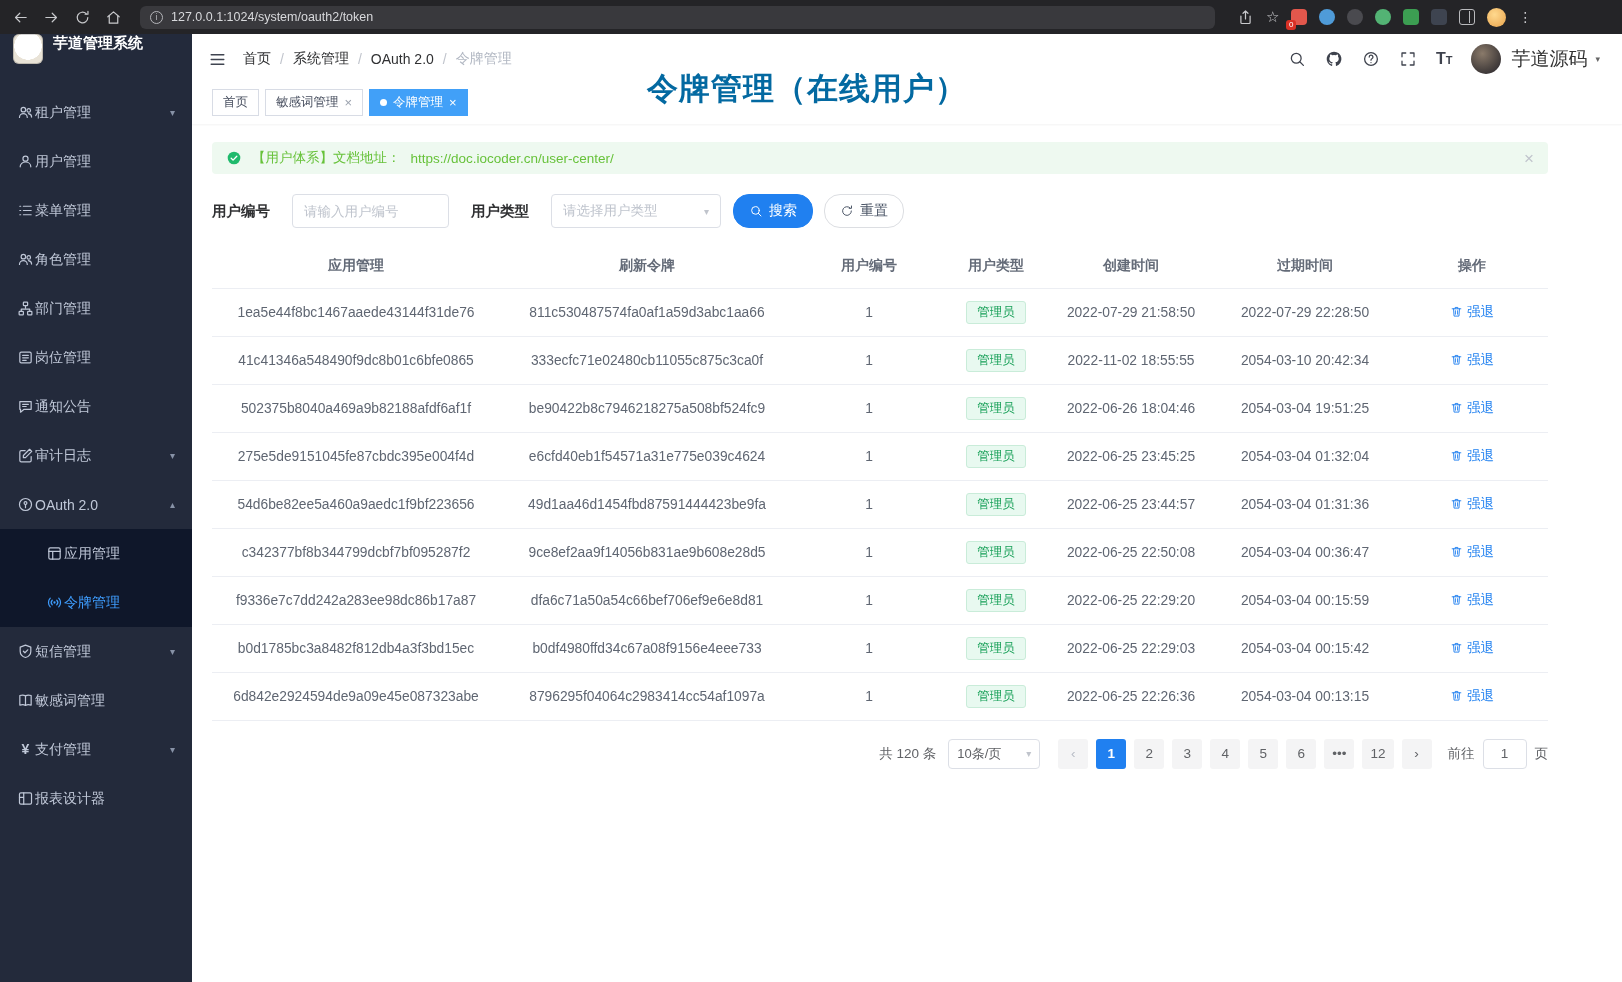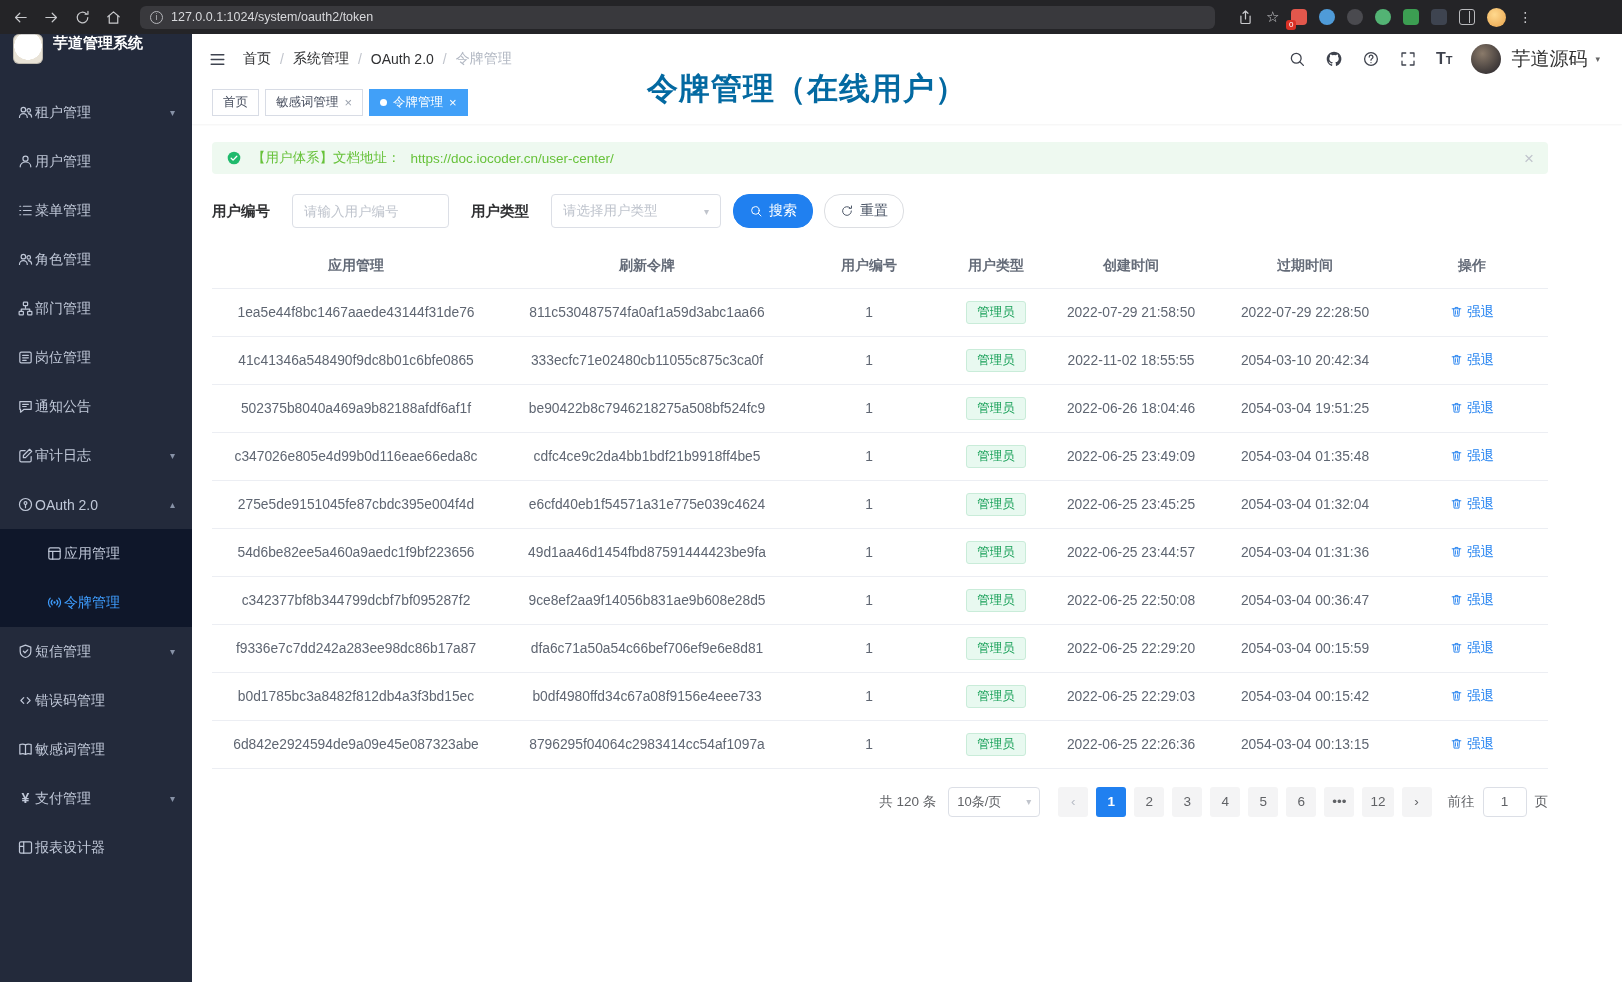--- a/index.html
+++ b/index.html
@@ -338,26 +338,20 @@
       </div>
       <div class="menu-item">
         <svg class="icon mi">
             <use href="#i-shield"></use>
           </svg>
         <span class="label">短信管理</span>
         <span class="chev">▾</span>
       </div>
       <div class="menu-item">
         <svg class="icon mi">
-            <use href="#i-code"></use>
-          </svg>
-        <span class="label">错误码管理</span>
-      </div>
-      <div class="menu-item">
-        <svg class="icon mi">
             <use href="#i-open-book"></use>
           </svg>
         <span class="label">敏感词管理</span>
       </div>
       <div class="menu-item">
         <span class="mi" style="width:17px;text-align:center;font-weight:700;">¥</span>
         <span class="label">支付管理</span>
         <span class="chev">▾</span>
       </div>
       <div class="menu-item">
@@ -511,34 +505,20 @@
             <td>2022-06-26 18:04:46</td>
             <td>2054-03-04 19:51:25</td>
             <td><span class="force-link">
                   <svg class="icon tico">
                     <use href="#i-trash"></use>
                   </svg>
                   <span>强退</span>
                 </span></td>
           </tr>
           <tr>
-            <td>c347026e805e4d99b0d116eae66eda8c</td>
-            <td>cdfc4ce9c2da4bb1bdf21b9918ff4be5</td>
-            <td>1</td>
-            <td><span class="badge-green">管理员</span></td>
-            <td>2022-06-25 23:49:09</td>
-            <td>2054-03-04 01:35:48</td>
-            <td><span class="force-link">
-                  <svg class="icon tico">
-                    <use href="#i-trash"></use>
-                  </svg>
-                  <span>强退</span>
-                </span></td>
-          </tr>
-          <tr>
             <td>275e5de9151045fe87cbdc395e004f4d</td>
             <td>e6cfd40eb1f54571a31e775e039c4624</td>
             <td>1</td>
             <td><span class="badge-green">管理员</span></td>
             <td>2022-06-25 23:45:25</td>
             <td>2054-03-04 01:32:04</td>
             <td><span class="force-link">
                   <svg class="icon tico">
                     <use href="#i-trash"></use>
                   </svg>

